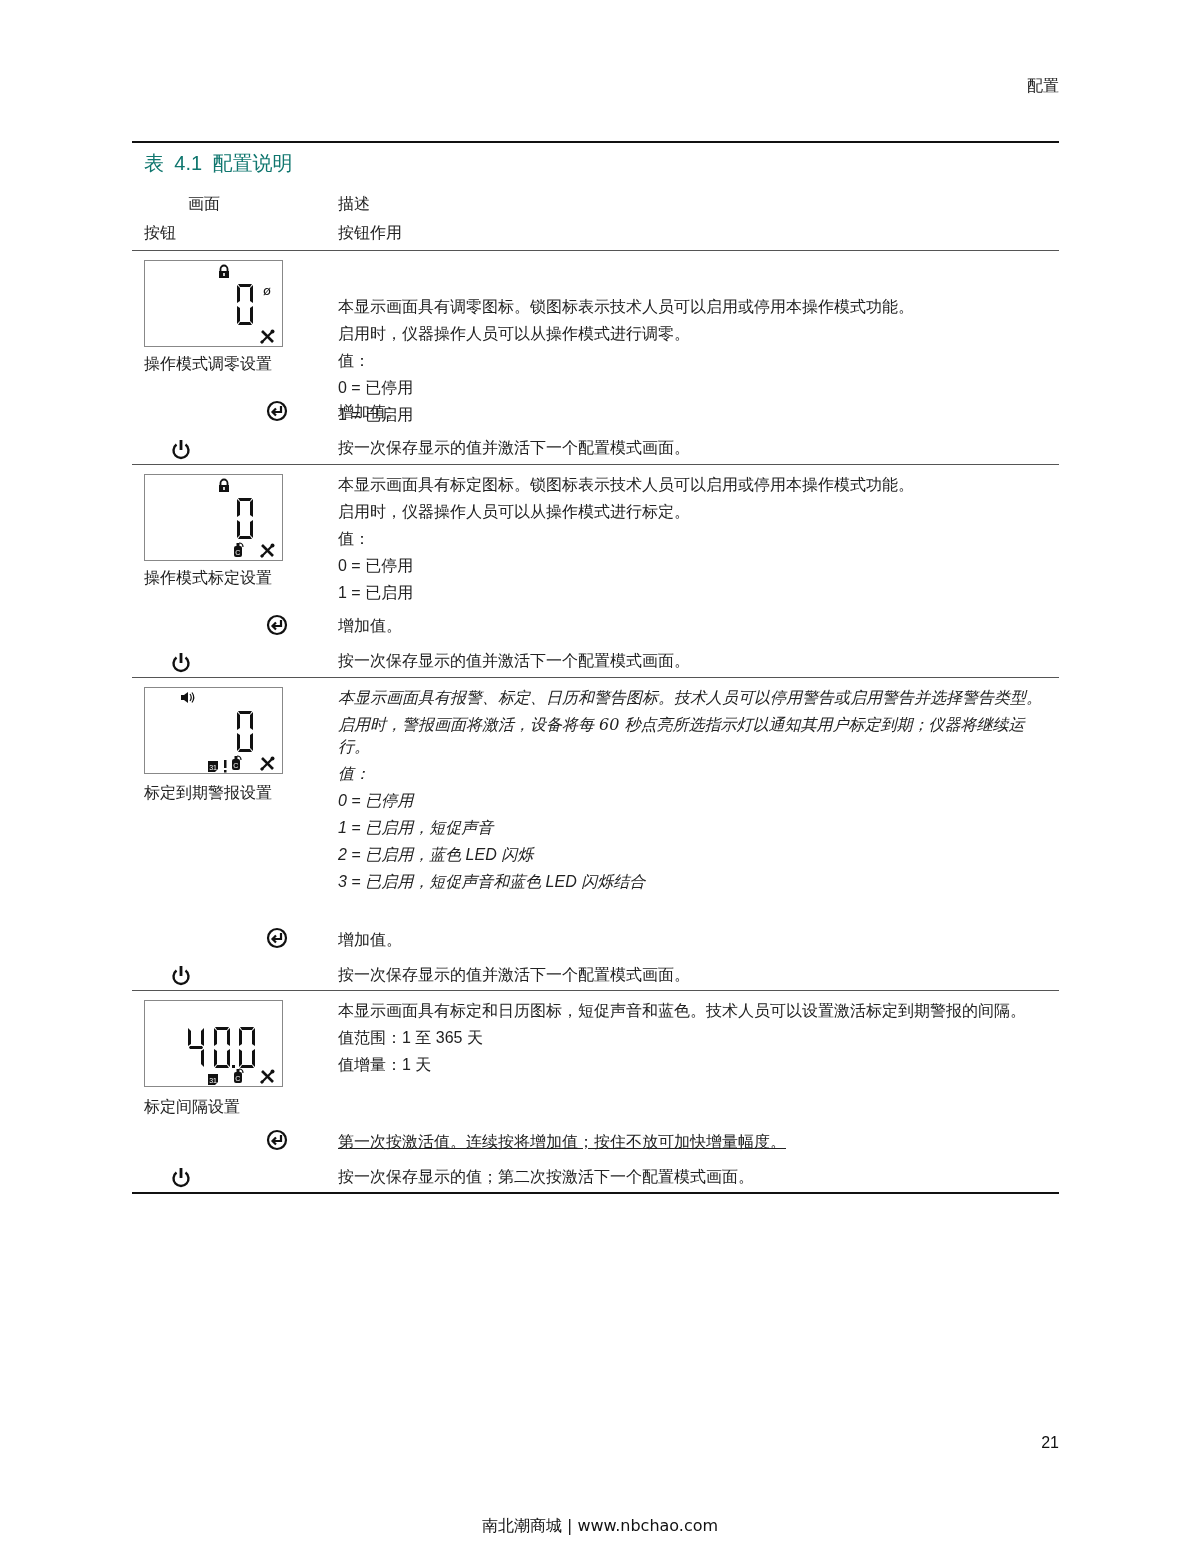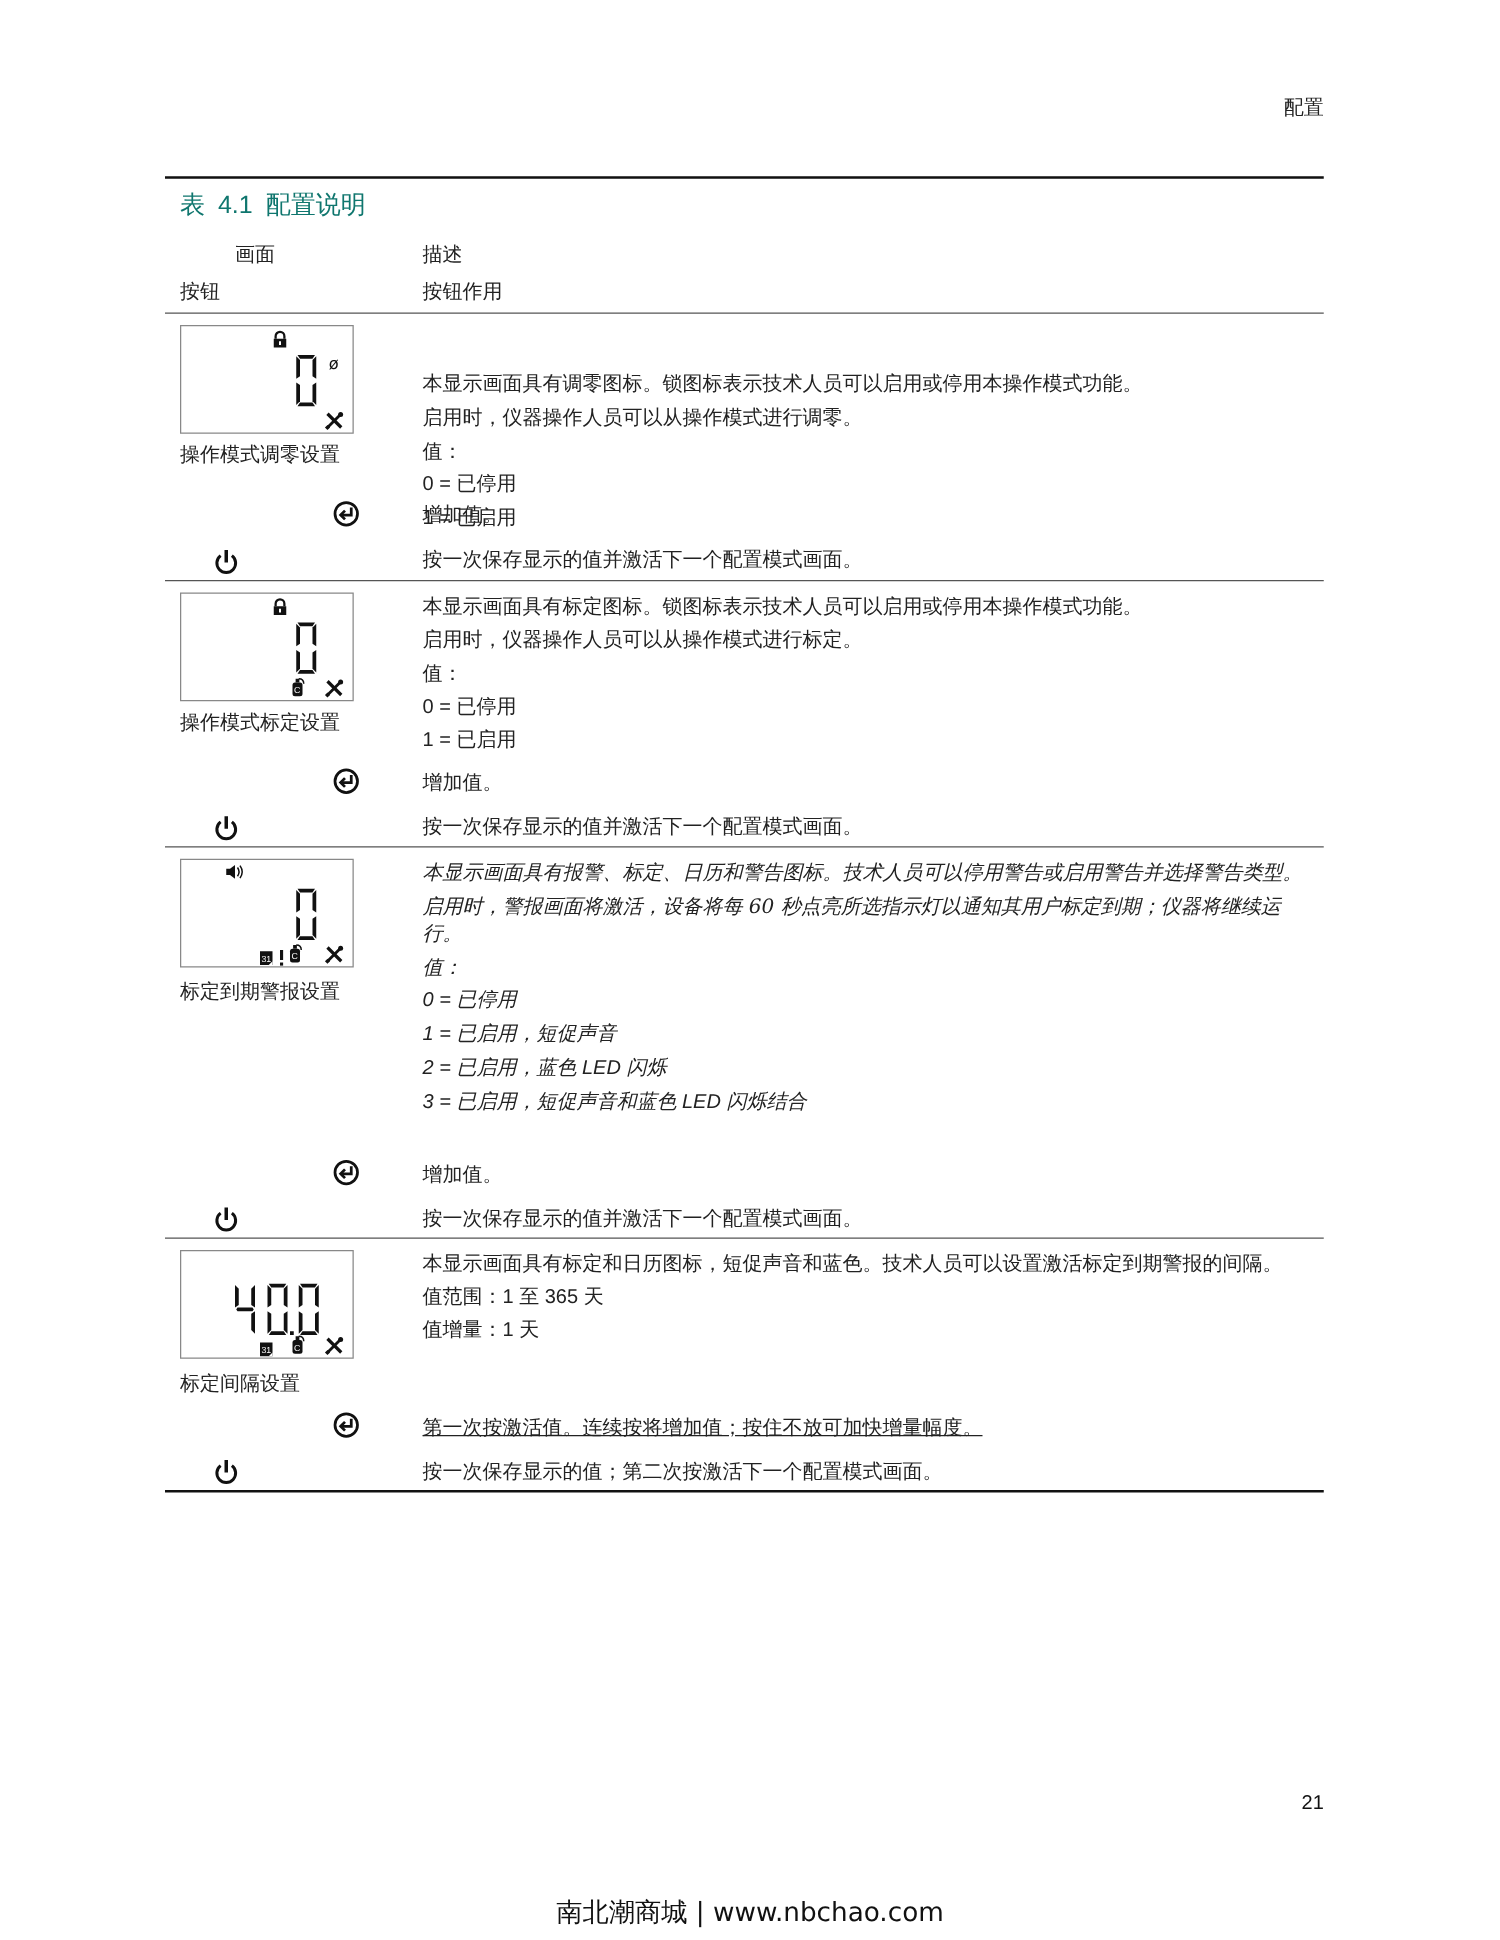--- a/index.html
+++ b/index.html
@@ -13,21 +13,21 @@
   .rule { left:132px; width:927px; height:1px; background:#555; }
   .rule.thick { height:2px; background:#111; }
   .desc { left:338px; width:715px; font-size:16px; line-height:22px; color:#222; font-family:"DejaVu Serif", serif; }
   .desc p { margin:0 0 5px 0; }
   .desc .num { font-family:"Liberation Sans", sans-serif; }
   .lcd { left:144px; width:139px; height:87px; border:1.5px solid #888; background:#fff; box-sizing:border-box; }
   .lcd svg { position:absolute; left:0; top:0; }
   .screenlabel { left:144px; font-size:16px; font-family:"DejaVu Serif", serif; color:#222; }
   .btnicon { width:22px; height:22px; }
   .footer-page { right:141px; top:1434px; font-size:16px; font-family:"Liberation Sans", sans-serif; color:#111; }
-  .watermark { left:0; width:1200px; top:1516px; text-align:center; font-size:21px; font-family:"DejaVu Sans", sans-serif; color:#111; }
+  .watermark { left:0; width:1200px; top:1516px; text-align:center; font-size:16px; font-family:"DejaVu Sans", sans-serif; color:#111; }
 </style>
 </head>
 <body>
 
 <div class="abs hdr">配置</div>
 <div class="abs topline"></div>
 
 <div class="abs caption">
   <span>表</span>
   <span class="num">4.1</span>

